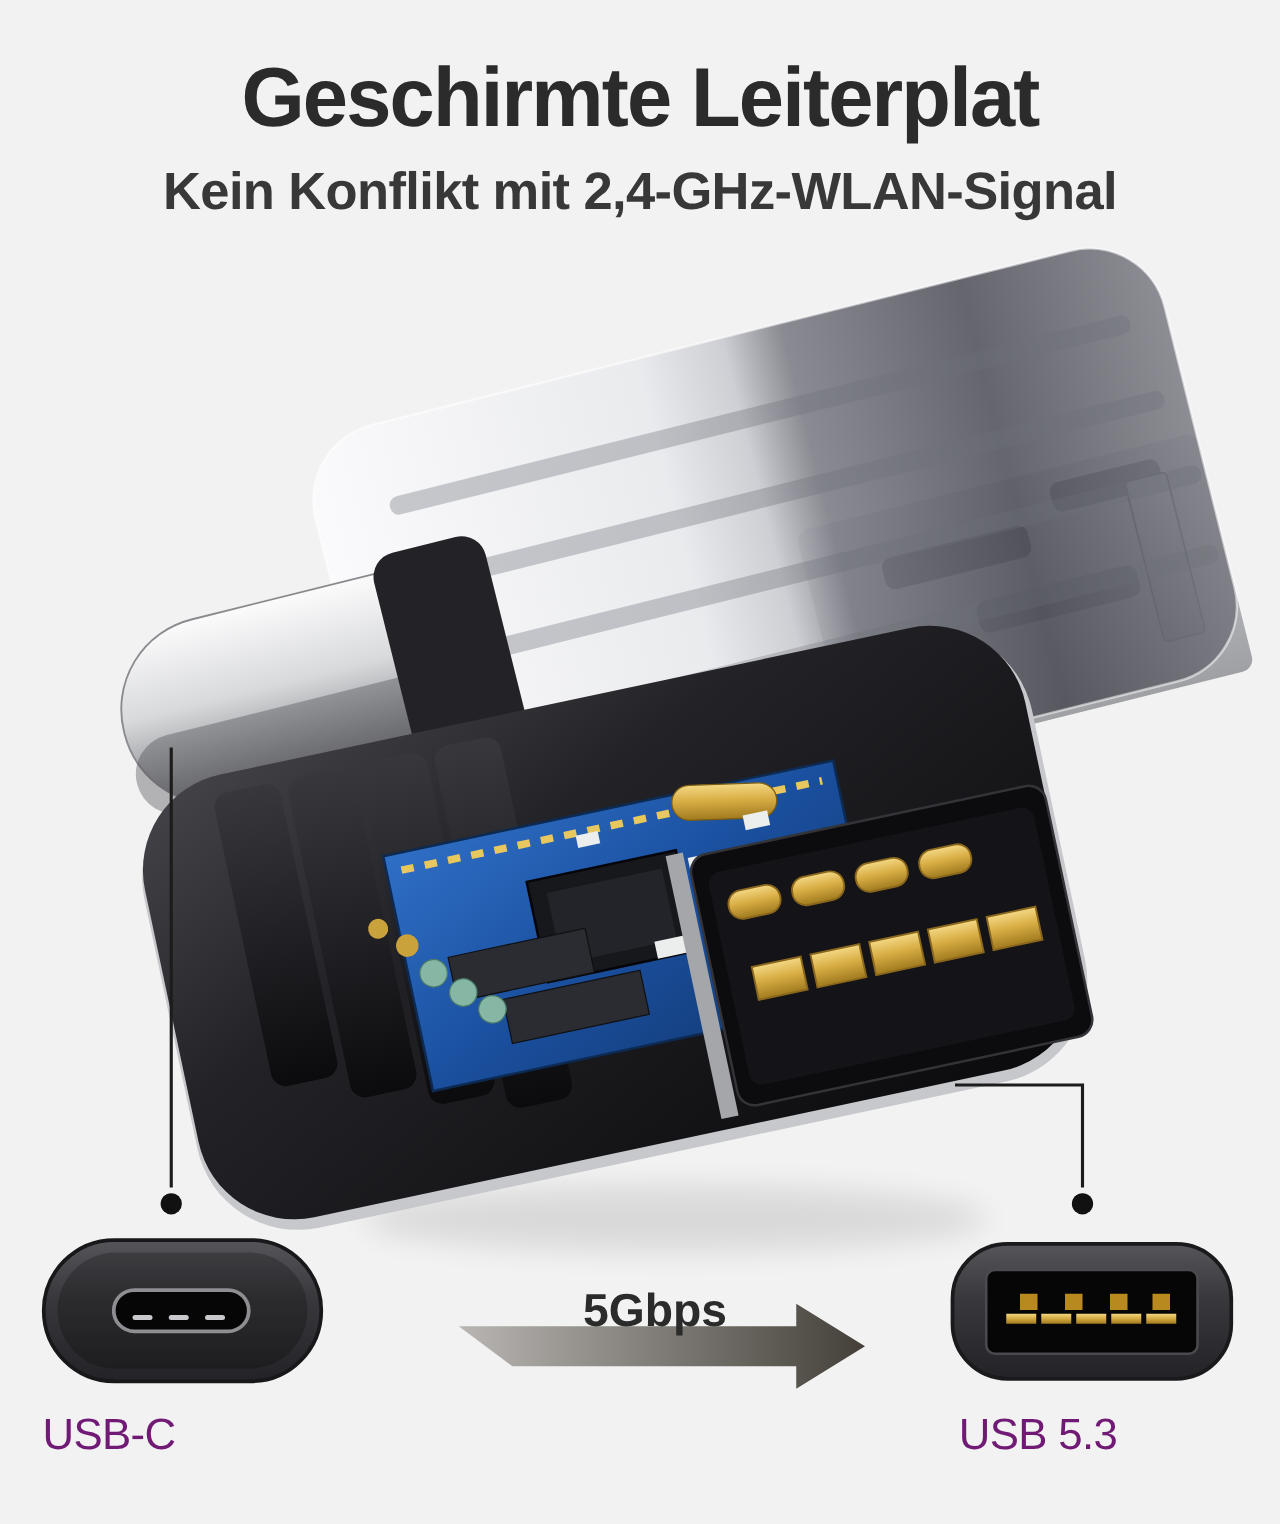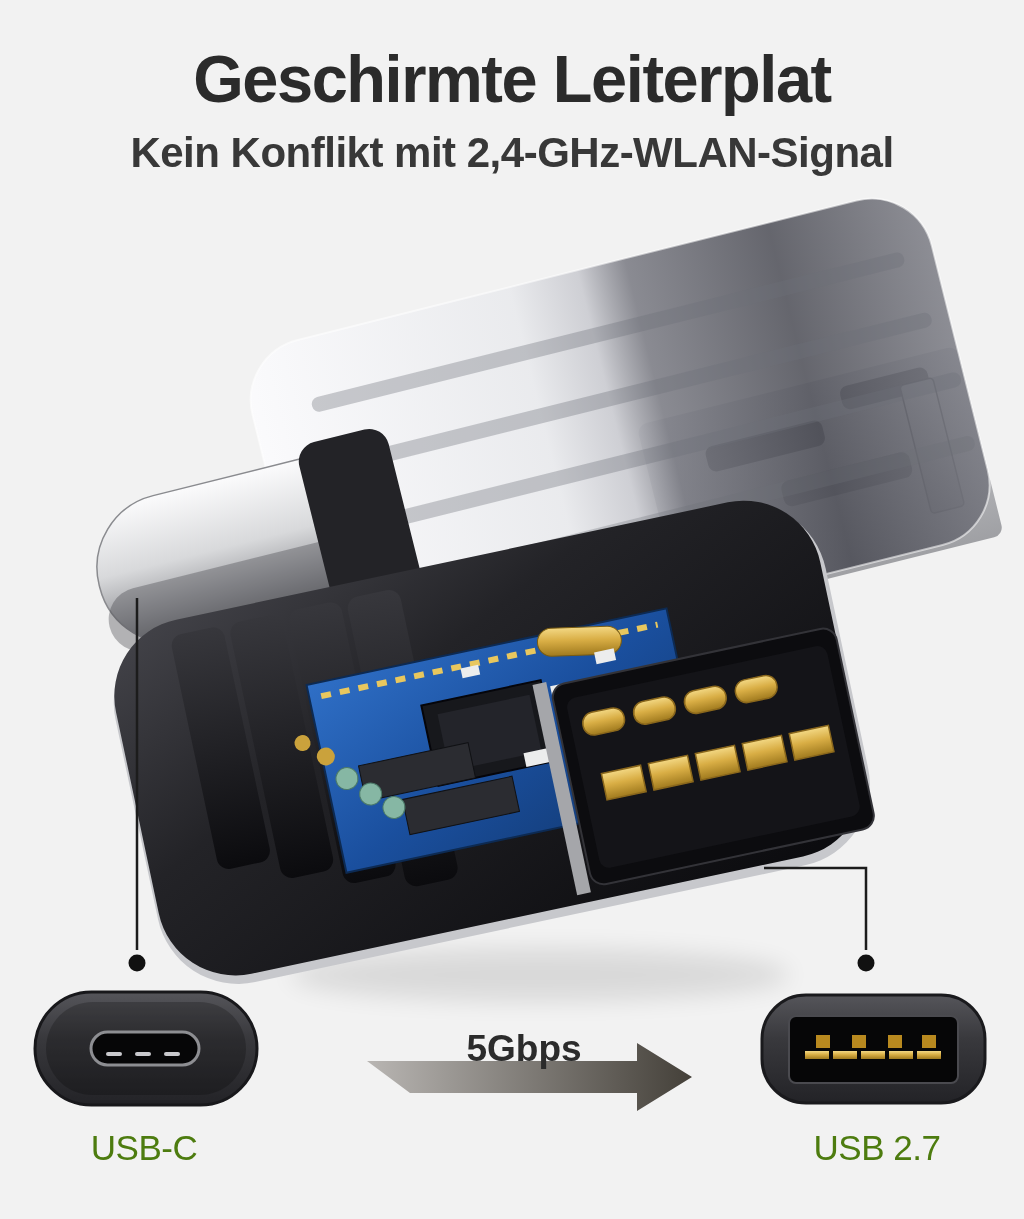--- a/index.html
+++ b/index.html
@@ -28,24 +28,23 @@
   }
   #scene-svg{top:0;left:0;}
   #speed-label{
     top:1028px;left:414px;width:220px;
     text-align:center;
     font-size:37px;font-weight:700;
     color:#2b2b2b;
   }
   .connector-label{
     top:1128px;width:220px;
-    text-align:center;
     font-size:35px;font-weight:500;
     letter-spacing:-0.5px;
-    color:#4d7c0f;
+    color:#701a75;
   }
   #usbc-label{left:34px;}
   #usba-label{left:767px;}
 </style>
 </head>
 <body>
 
 <svg id="scene-svg" class="abs" width="1024" height="1219" viewBox="0 0 1024 1219" xmlns="http://www.w3.org/2000/svg">
   <defs>
     <linearGradient id="gCap" x1="0" y1="0" x2="1" y2="0">
@@ -209,13 +208,13 @@
       <rect x="889" y="1051" width="24" height="8"></rect>
       <rect x="917" y="1051" width="24" height="8"></rect>
     </g>
   </g>
 </svg>
 
 <div id="headline" class="abs">Geschirmte Leiterplat</div>
 <div id="subheadline" class="abs">Kein Konflikt mit 2,4-GHz-WLAN-Signal</div>
 <div id="speed-label" class="abs">5Gbps</div>
 <div id="usbc-label" class="abs connector-label">USB-C</div>
-<div id="usba-label" class="abs connector-label">USB 2.7</div>
+<div id="usba-label" class="abs connector-label">USB 5.3</div>
 
 </body></html>

